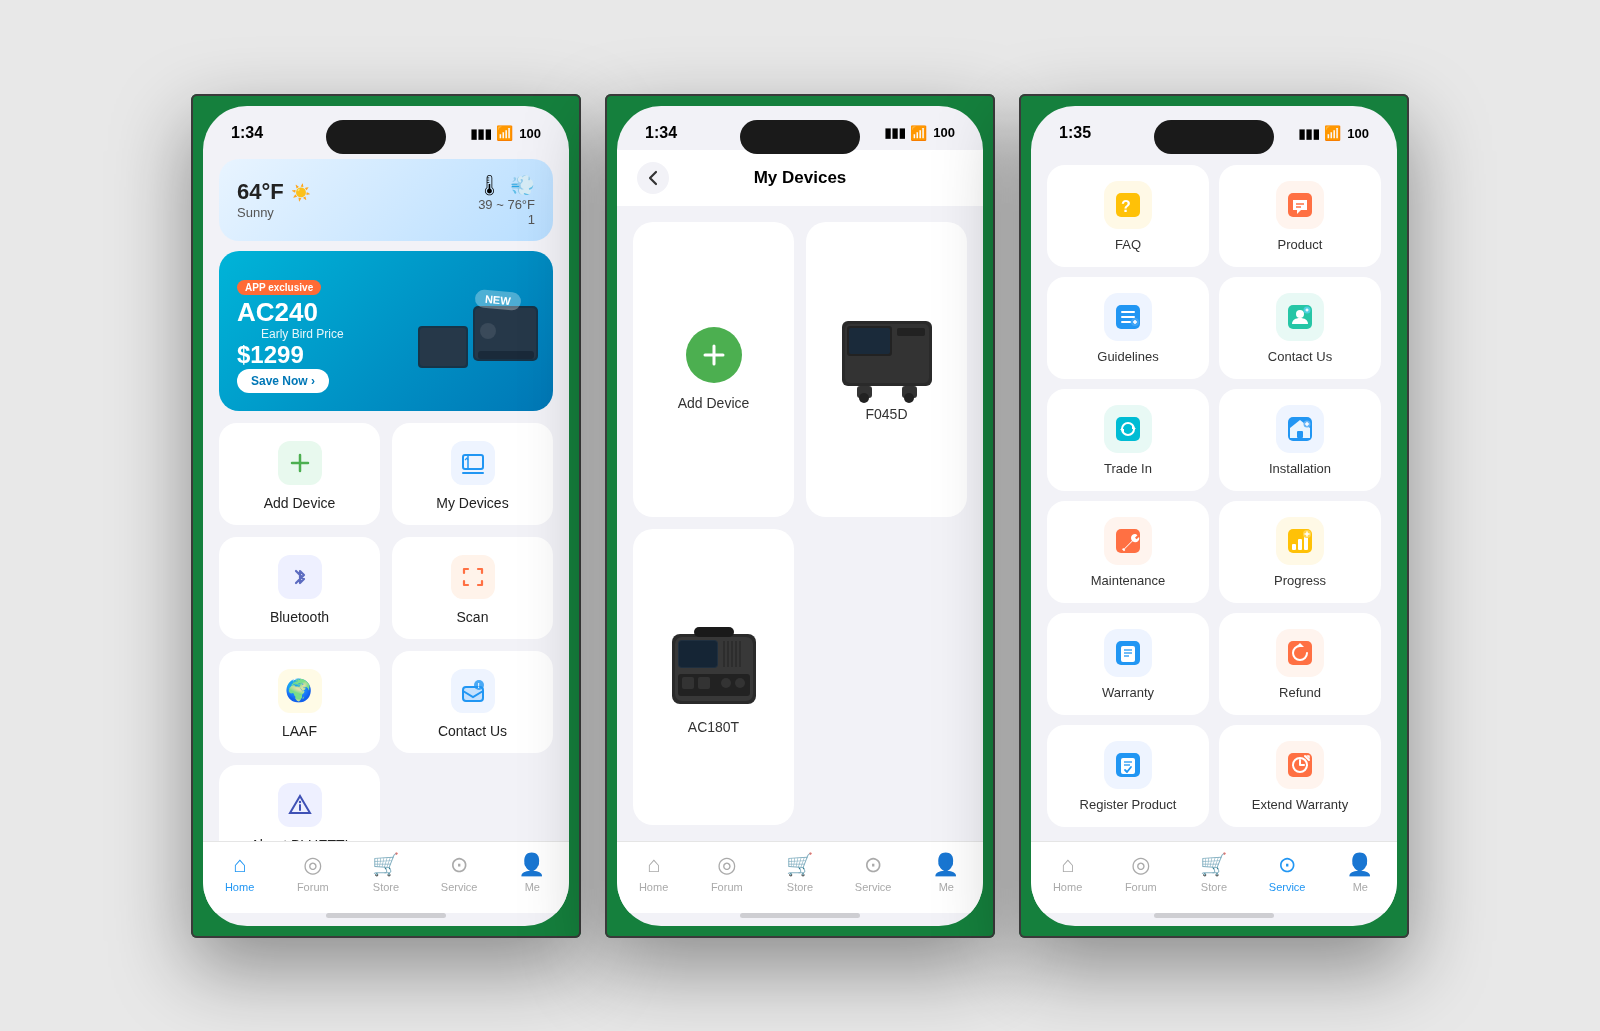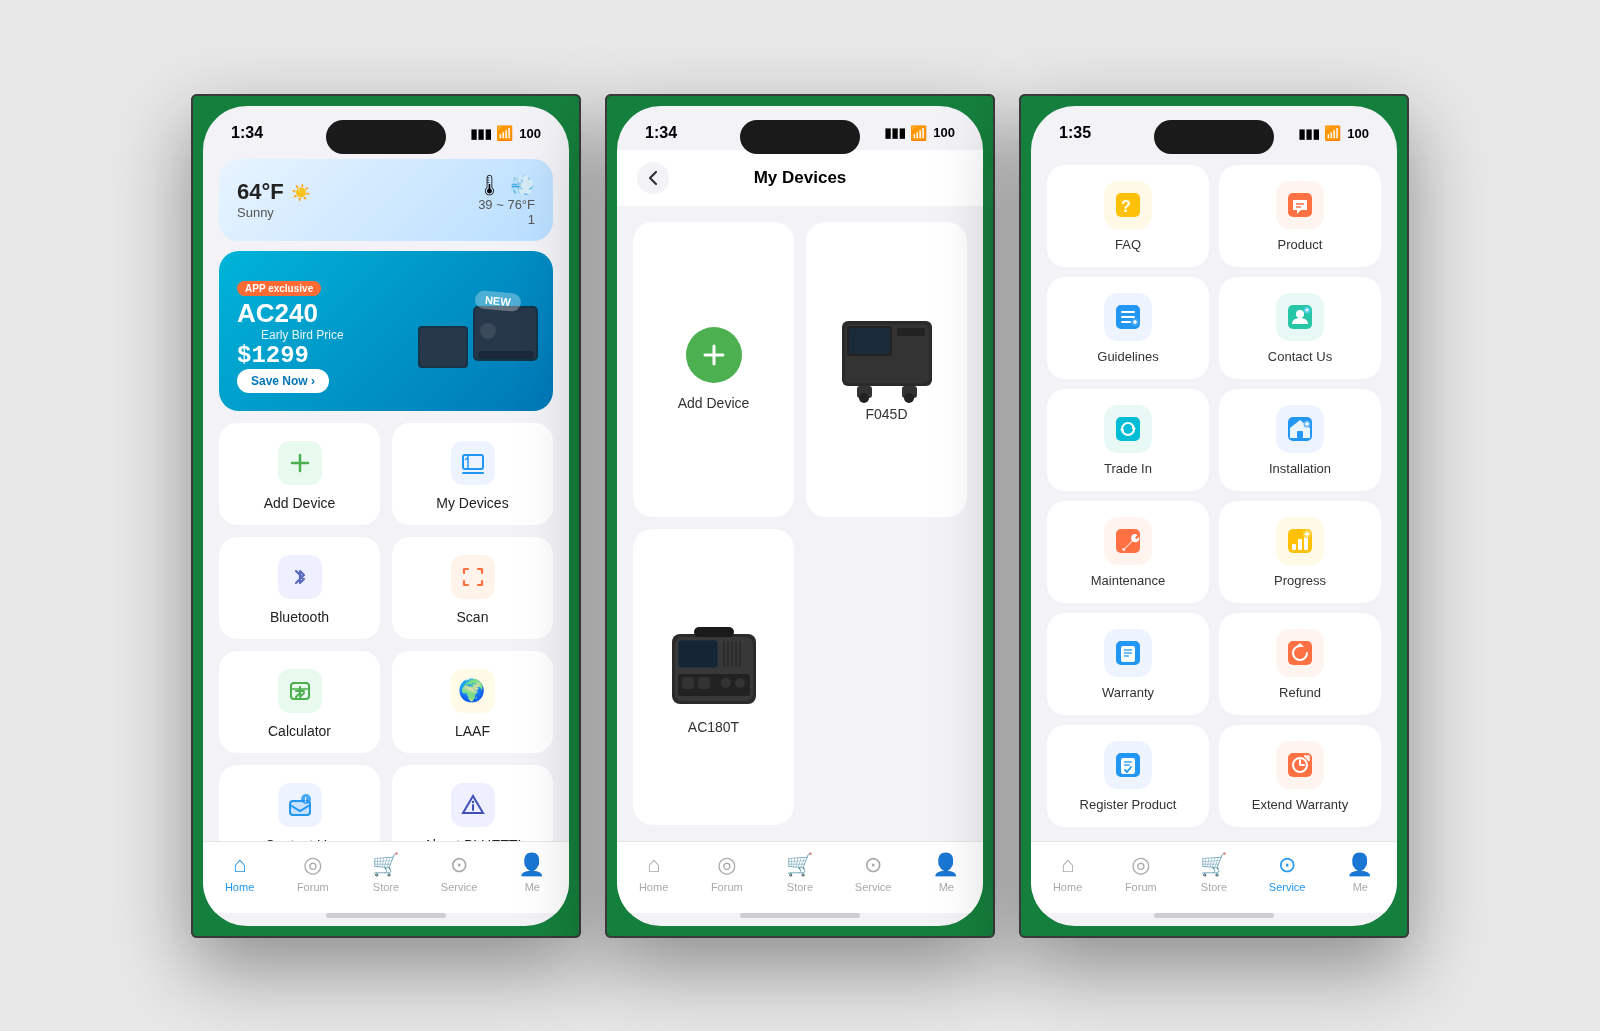--- a/index.html
+++ b/index.html
@@ -115,21 +115,21 @@
       background: rgba(255,255,255,0.3);
       color: white;
       font-size: 11px;
       font-weight: 800;
       padding: 3px 10px;
       border-radius: 12px;
       transform: rotate(5deg);
     }
     .promo-model { font-size: 26px; font-weight: 800; line-height: 1; }
     .promo-subtitle { font-size: 12px; opacity: 0.9; margin-top: 2px; margin-left: 24px; }
-    .promo-price { font-size: 24px; font-weight: 800; font-family: Liberation Mono, monospace; }
+    .promo-price { font-size: 24px; font-weight: 800; }
     .promo-save-btn {
       background: white;
       color: #0077b6;
       border: none;
       border-radius: 20px;
       padding: 5px 14px;
       font-size: 12px;
       font-weight: 700;
       width: fit-content;
       cursor: pointer;
@@ -384,33 +384,20 @@
             <svg width="28" height="28" viewBox="0 0 28 28" fill="none">
               <path d="M5 10V6H9" stroke="#FF7043" stroke-width="2.2" stroke-linecap="round" stroke-linejoin="round"></path>
               <path d="M19 6H23V10" stroke="#FF7043" stroke-width="2.2" stroke-linecap="round" stroke-linejoin="round"></path>
               <path d="M23 18V22H19" stroke="#FF7043" stroke-width="2.2" stroke-linecap="round" stroke-linejoin="round"></path>
               <path d="M9 22H5V18" stroke="#FF7043" stroke-width="2.2" stroke-linecap="round" stroke-linejoin="round"></path>
             </svg>
           </div>
           <span class="menu-label">Scan</span>
         </div>
 
-        <div class="menu-item">
-          <div class="menu-icon" style="background:#e8f9ee">
-            <svg width="28" height="28" viewBox="0 0 28 28" fill="none">
-              <line x1="10" y1="14" x2="18" y2="14" stroke="#4CAF50" stroke-width="2" stroke-linecap="round"></line>
-              <line x1="14" y1="10" x2="14" y2="18" stroke="#4CAF50" stroke-width="2" stroke-linecap="round"></line>
-              <line x1="10" y1="20" x2="14" y2="16" stroke="#4CAF50" stroke-width="2" stroke-linecap="round"></line>
-              <line x1="14" y1="20" x2="18" y2="16" stroke="#4CAF50" stroke-width="2" stroke-linecap="round"></line>
-              <rect x="5" y="6" width="18" height="16" rx="3" stroke="#4CAF50" stroke-width="2" fill="none"></rect>
-              <line x1="5" y1="12" x2="23" y2="12" stroke="#4CAF50" stroke-width="1.5"></line>
-            </svg>
-          </div>
-          <span class="menu-label">Calculator</span>
-        </div>
 
         <div class="menu-item">
           <div class="menu-icon" style="background:#fffbe6">
             <span style="font-size:22px">🌍</span>
           </div>
           <span class="menu-label">LAAF</span>
         </div>
 
         <div class="menu-item">
           <div class="menu-icon" style="background:#eef4ff">

